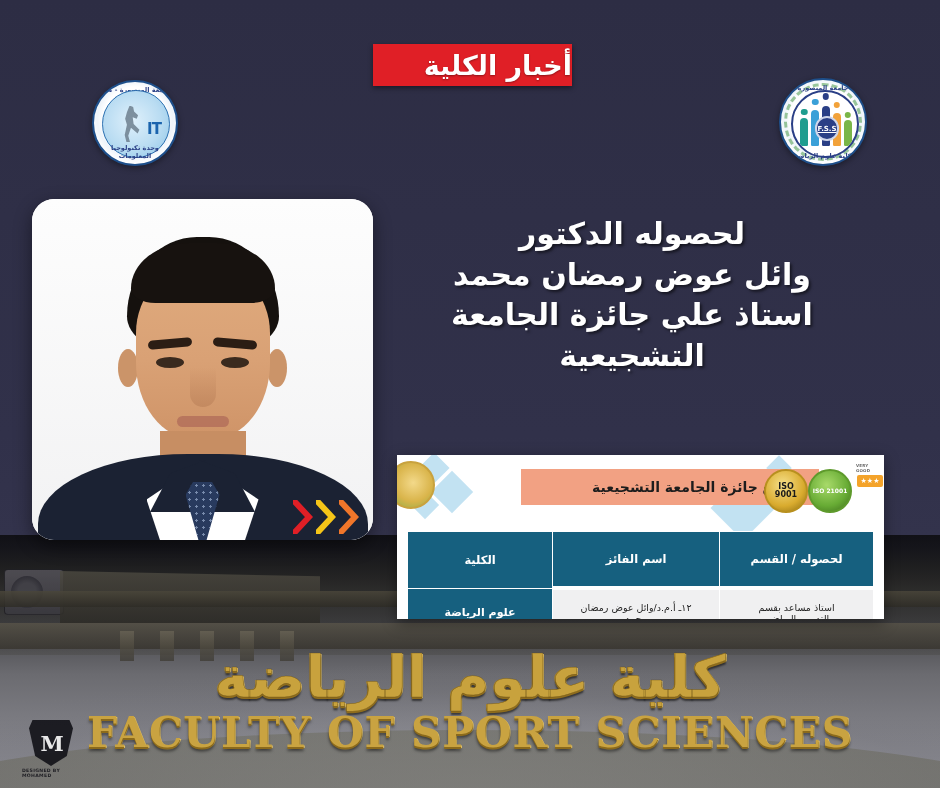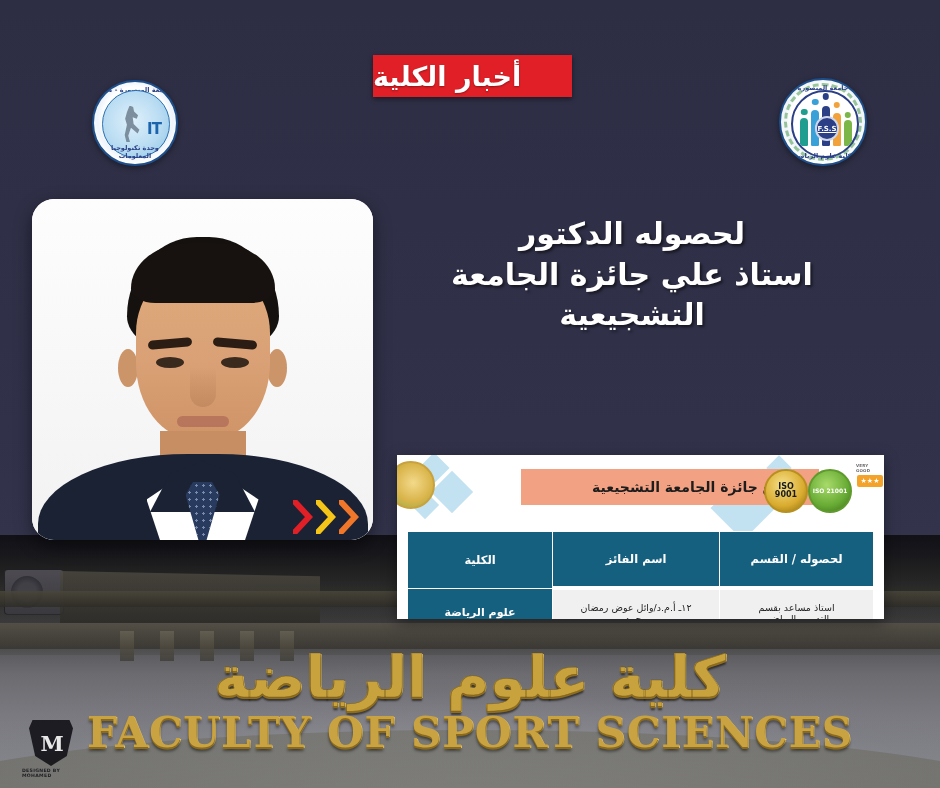--- a/index.html
+++ b/index.html
@@ -88,22 +88,22 @@
     width:44px;height:46px;background:#14141a;
     clip-path:polygon(8% 0,92% 0,100% 18%,86% 78%,50% 100%,14% 78%,0 18%);
     display:flex;align-items:center;justify-content:center;
     color:#f2f2f2;font-family:"DejaVu Serif",serif;font-weight:bold;font-size:21px;
     letter-spacing:-2px;
   }
   .wm-text{font-size:4.6px;color:#16161c;letter-spacing:.3px;margin-top:2px;direction:ltr;font-weight:bold;}
 
   
   .news-banner{
-    position:absolute;left:373px;top:55px;width:199px;height:42px;
-    background:#e01f26;display:flex;align-items:center;justify-content:flex-end;
+    position:absolute;left:373px;top:44px;width:199px;height:42px;
+    background:#e01f26;display:flex;align-items:center;justify-content:flex-start;
     box-shadow:0 2px 5px rgba(0,0,0,.45);
   }
   .news-banner span{
     color:#fff;font-size:27px;font-weight:bold;line-height:1;
     text-shadow:0 1px 2px rgba(0,0,0,.35);
   }
 
   
   .logo{position:absolute;border-radius:50%;}
   .logo-left{left:92px;top:80px;width:86px;height:86px;}
@@ -365,20 +365,21 @@
         <div class="fig f5"></div>
         <div class="seal-center">F.S.S</div>
       </div>
       <div class="arc-ar arc-bot">كلية علوم الرياضة</div>
     </div>
   </div>
 
   <div class="congrat">
     <div class="spacer"></div>
     <div class="l">لحصوله الدكتور</div>
+    <div class="l">وائل عوض رمضان محمد</div>
     <div class="l">استاذ علي جائزة الجامعة التشجيعية</div>
   </div>
 
   <div class="portrait">
     <div class="p-bg"></div>
     <div class="p-hair"></div>
     <div class="p-ear-l"></div>
     <div class="p-ear-r"></div>
     <div class="p-face"></div>
     <div class="p-forehair"></div>

